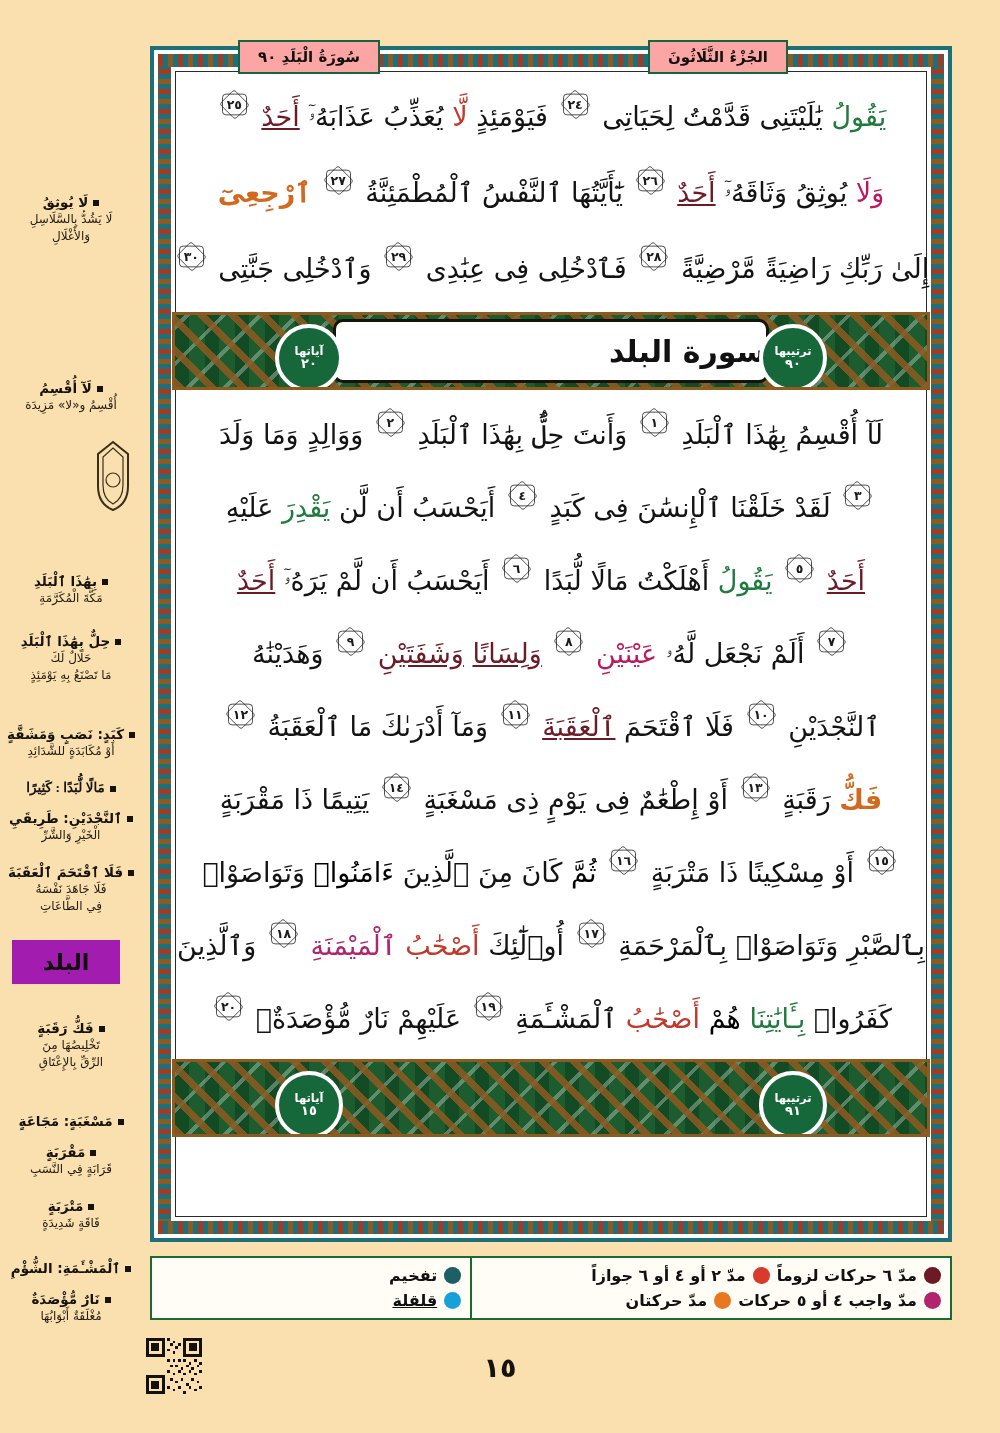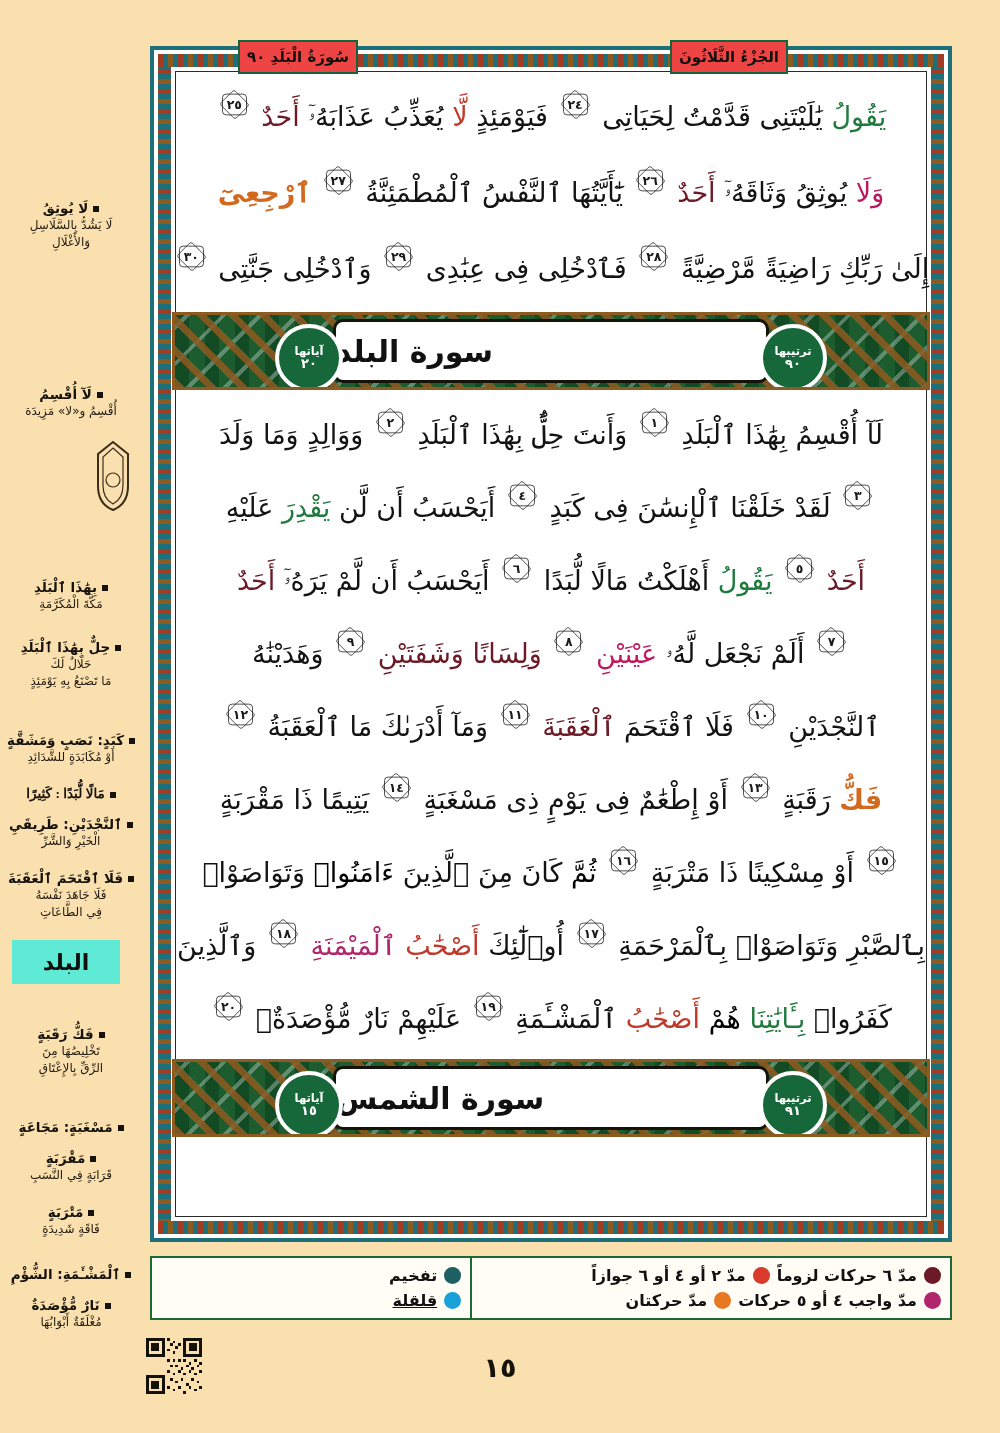--- a/index.html
+++ b/index.html
@@ -7,21 +7,21 @@
   body{
     width:1000px;height:1433px;
     background:#fae0ae;
     font-family:"DejaVu Sans","Liberation Sans",sans-serif;
     position:relative;overflow:hidden;
   }
   .page{position:absolute;inset:0;}
 
   
   .margin-col{
-    position:absolute;left:0;top:14px;width:142px;height:1148px;
+    position:absolute;left:0;top:8px;width:142px;height:1148px;
     direction:rtl;text-align:center;
   }
   .mnote{margin:0 4px 9px 4px;line-height:1.25;}
   .mnote .hw{
     font-weight:bold;font-size:13.5px;color:#16120c;white-space:nowrap;
     display:block;
   }
   .mnote .hw:before{
     content:"";display:inline-block;width:6px;height:6px;background:#16120c;
     margin-left:5px;vertical-align:middle;
@@ -54,23 +54,23 @@
     background-origin:border-box;background-clip:border-box;
   }
   .frame-white{
     position:absolute;left:21px;right:21px;top:21px;bottom:21px;
     background:#ffffff;border:1px solid #2a2a2a;
   }
 
   
   .hdr-tablet{
     position:absolute;top:40px;height:30px;
-    background:#ef4444;border:2px solid #15633f;
+    background:#fca5a5;border:2px solid #15633f;
     display:flex;align-items:center;justify-content:center;
-    z-index:6;padding:0 7px;
+    z-index:6;padding:0 18px;
   }
   .hdr-tablet span{
     font-size:15px;font-weight:bold;color:#13110d;white-space:nowrap;
     font-family:"DejaVu Sans",sans-serif;
   }
   #hdr-surah{left:238px;}
   #hdr-juz{right:212px;}
 
   
   .text-area{
@@ -95,21 +95,21 @@
     position:absolute;inset:0;border:1.6px solid #1a1a1a;border-radius:5px;
     transform:scale(.8,.74);
   }
   .aya-no i{
     position:absolute;inset:0;display:flex;align-items:center;
     justify-content:center;font-style:normal;font-size:12.5px;
     font-weight:bold;color:#1a1a1a;
   }
   .tj-r{color:#c0392b;} .tj-g{color:#1f7a3d;} .tj-b{color:#be185d;}
   .tj-o{color:#d2691e;font-weight:bold;} .tj-m{color:#b0256b;} .tj-gr{color:#000000;}
-  .tj-dk{color:#6b1a26;}
+  .tj-dk{color:#6b1a26;text-decoration:underline;}
 
   .basmala{
     text-align:center;font-size:29px;color:#111;direction:rtl;
     padding:14px 0 4px 0;
   }
 
   
   .banner{
     position:relative;margin:6px 0;height:78px;
     background:
@@ -124,21 +124,21 @@
     background:
       repeating-linear-gradient(45deg, rgba(141,90,32,.85) 0 7px, rgba(28,92,46,0) 7px 22px),
       repeating-linear-gradient(-45deg, rgba(255,255,255,.30) 0 4px, rgba(28,92,46,0) 4px 26px),
       repeating-linear-gradient(90deg, rgba(10,60,28,.55) 0 14px, rgba(28,92,46,0) 14px 30px),
       #1c5c2e;
   }
   .banner-plate{
     position:relative;z-index:3;
     width:430px;height:58px;background:#fff;
     border:3px solid #16120c;border-radius:10px;
-    display:flex;align-items:center;justify-content:flex-end;
+    display:flex;align-items:center;justify-content:flex-start;
   }
   .banner-plate span{
     font-size:30px;font-weight:bold;color:#111;white-space:nowrap;
   }
   .badge{
     position:absolute;z-index:4;top:9px;width:60px;height:60px;
     border-radius:50%;background:#16683a;border:4px solid #fff;
     display:flex;flex-direction:column;align-items:center;
     justify-content:center;color:#fff;line-height:1.05;
   }
@@ -231,21 +231,21 @@
       </div>
       <div class="mnote" style="position: absolute; top: 1252px; left: 0px; right: 0px;">
         <span class="hw">ٱلْمَشْـَٔمَةِ: الشُّؤْمِ</span>
       </div>
       <div class="mnote" style="position: absolute; top: 1283px; left: 0px; right: 0px;">
         <span class="hw">نَارٌ مُّؤْصَدَةٌ</span>
         <span class="gl">مُغْلَقَةٌ أَبْوَابُهَا</span>
       </div>
     </div>
 
-  <div class="tab-marker" id="tab-marker" style="top: 940px; background: #5eead4;">
+  <div class="tab-marker" id="tab-marker" style="top: 940px; background: #a21caf;">
     <span>البلد</span>
   </div>
 
   <div class="frame">
     <div class="frame-inner"></div>
     <div class="frame-white"></div>
   </div>
 
   <div class="hdr-tablet" id="hdr-surah">
     <span>سُورَةُ الْبَلَدِ ٩٠</span>
@@ -285,23 +285,20 @@
       <div class="aline l-main" style="height: 73px; line-height: 73px;"><span>ٱلنَّجْدَيْنِ</span> <span class="aya-no"><span class="oct"></span><span class="oct2"></span><i>١٠</i></span> <span>فَلَا</span> <span>ٱقْتَحَمَ</span> <span class="tj-dk">ٱلْعَقَبَةَ</span> <span class="aya-no"><span class="oct"></span><span class="oct2"></span><i>١١</i></span> <span>وَمَآ</span> <span>أَدْرَىٰكَ</span> <span>مَا</span> <span>ٱلْعَقَبَةُ</span> <span class="aya-no"><span class="oct"></span><span class="oct2"></span><i>١٢</i></span> </div>
       <div class="aline l-main" style="height: 73px; line-height: 73px;"><span class="tj-o">فَكُّ</span> <span>رَقَبَةٍ</span> <span class="aya-no"><span class="oct"></span><span class="oct2"></span><i>١٣</i></span> <span>أَوْ</span> <span>إِطْعَٰمٌ</span> <span>فِى</span> <span>يَوْمٍ</span> <span>ذِى</span> <span>مَسْغَبَةٍ</span> <span class="aya-no"><span class="oct"></span><span class="oct2"></span><i>١٤</i></span> <span>يَتِيمًا</span> <span>ذَا</span> <span>مَقْرَبَةٍ</span> </div>
       <div class="aline l-main" style="height: 73px; line-height: 73px;"><span class="aya-no"><span class="oct"></span><span class="oct2"></span><i>١٥</i></span> <span>أَوْ</span> <span>مِسْكِينًا</span> <span>ذَا</span> <span>مَتْرَبَةٍ</span> <span class="aya-no"><span class="oct"></span><span class="oct2"></span><i>١٦</i></span> <span class="tj-gr">ثُمَّ</span> <span>كَانَ</span> <span>مِنَ</span> <span>ٱلَّذِينَ</span> <span class="tj-gr">ءَامَنُوا۟</span> <span>وَتَوَاصَوْا۟</span> </div>
       <div class="aline l-main" style="height: 73px; line-height: 73px;"><span>بِٱلصَّبْرِ</span> <span>وَتَوَاصَوْا۟</span> <span>بِٱلْمَرْحَمَةِ</span> <span class="aya-no"><span class="oct"></span><span class="oct2"></span><i>١٧</i></span> <span>أُو۟لَٰٓئِكَ</span> <span class="tj-r">أَصْحَٰبُ</span> <span class="tj-m">ٱلْمَيْمَنَةِ</span> <span class="aya-no"><span class="oct"></span><span class="oct2"></span><i>١٨</i></span> <span>وَٱلَّذِينَ</span> </div>
       <div class="aline l-main" style="height: 73px; line-height: 73px;"><span>كَفَرُوا۟</span> <span class="tj-g">بِـَٔايَٰتِنَا</span> <span class="tj-gr">هُمْ</span> <span class="tj-r">أَصْحَٰبُ</span> <span>ٱلْمَشْـَٔمَةِ</span> <span class="aya-no"><span class="oct"></span><span class="oct2"></span><i>١٩</i></span> <span>عَلَيْهِمْ</span> <span>نَارٌ</span> <span>مُّؤْصَدَةٌۢ</span> <span class="aya-no"><span class="oct"></span><span class="oct2"></span><i>٢٠</i></span> </div>
       <div class="banner">
         <div class="orn"></div>
         <div class="badge badge-right">
           <b>ترتيبها</b>
           <em>٩١</em>
-        </div>
-        <div class="banner-plate">
-          <span>سورة الشمس</span>
         </div>
         <div class="badge badge-left">
           <b>آياتها</b>
           <em>١٥</em>
         </div>
       </div>
     </div>
 
   <div class="legend" id="legend">
       <div class="lg-sec" style="flex: 1 1 38%;">

